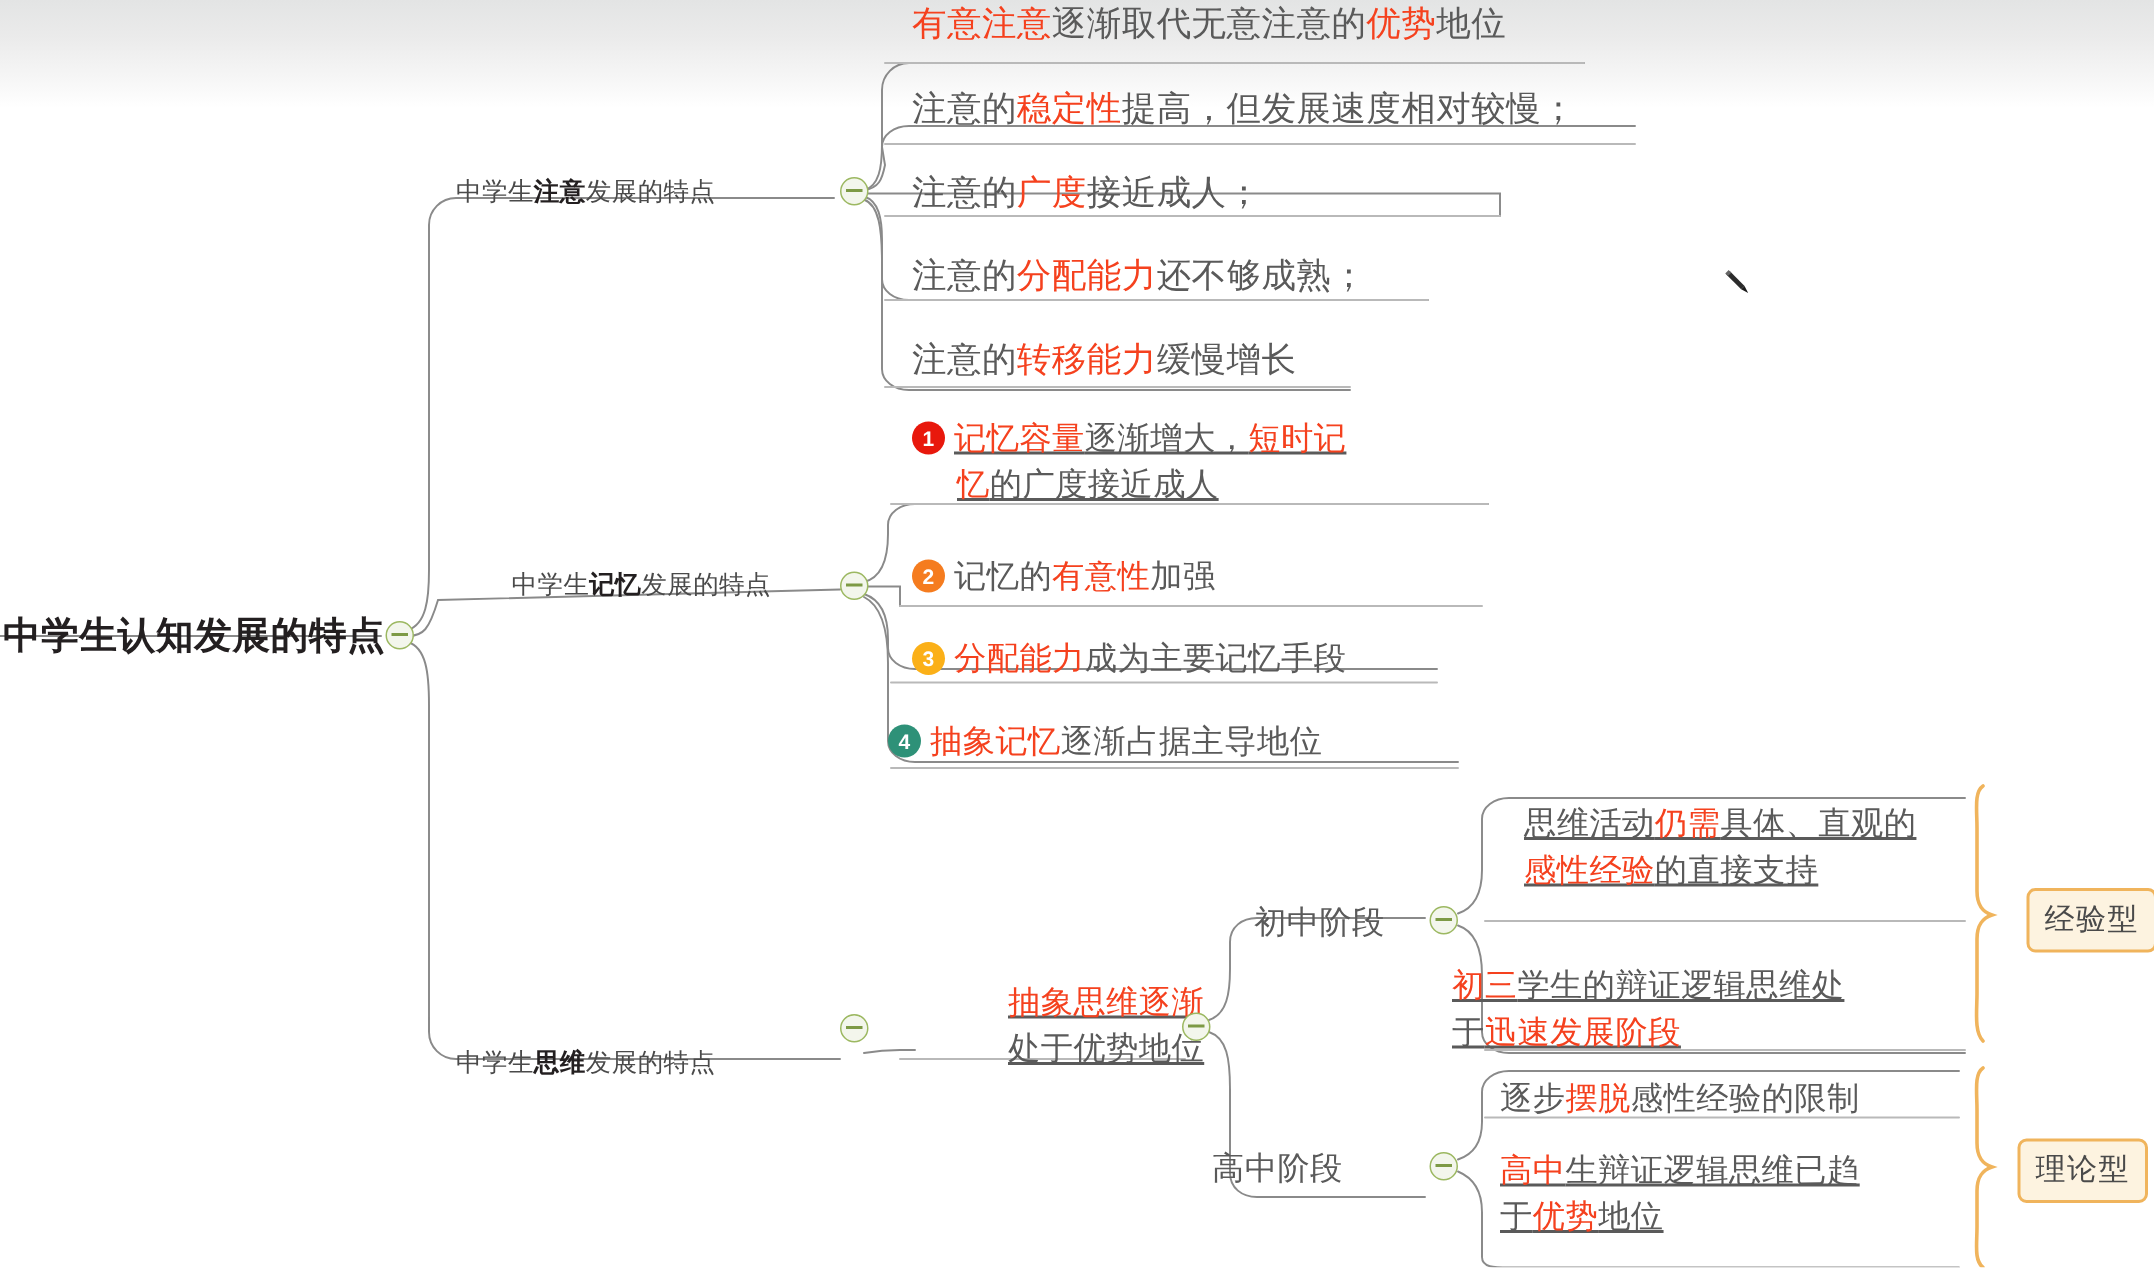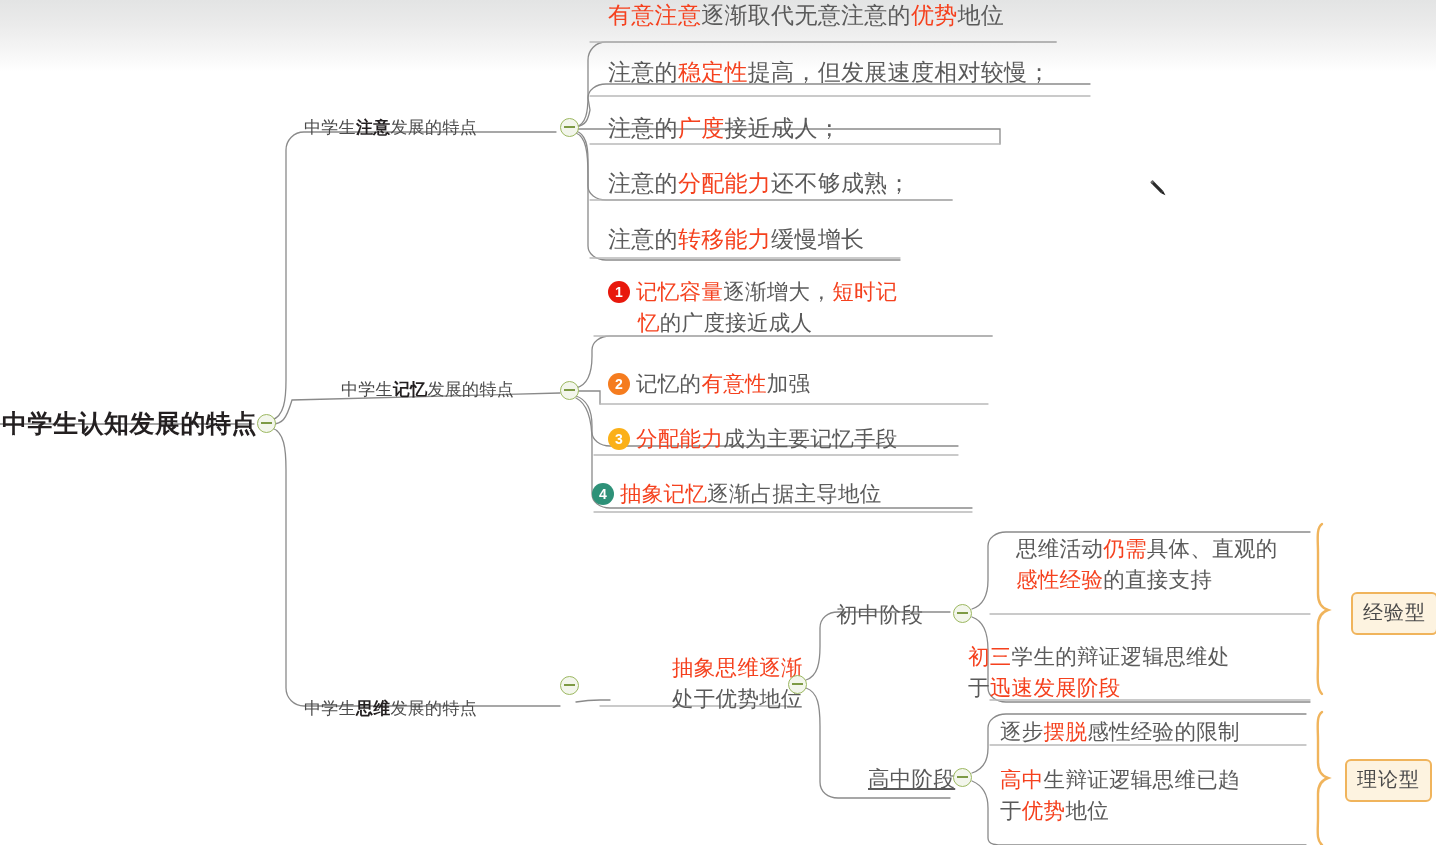--- a/index.html
+++ b/index.html
@@ -28,21 +28,21 @@
   }
   .lvl1 b{color:#231f20;font-weight:bold;}
   .leaf{
     font-size:23px;color:#5a5a5a;letter-spacing:0.3px;line-height:31px;
   }
   .leaf .hi,.lvl2 .hi,.lvl3 .hi{color:#f5411e;}
   .lvl2{font-size:21.5px;color:#5a5a5a;letter-spacing:0.3px;line-height:31px;}
   .lvl3{font-size:21.5px;color:#5a5a5a;letter-spacing:0.3px;line-height:31px;}
   .stage{font-size:21.5px;color:#5a5a5a;letter-spacing:0.3px;}
 
-  .wrap2{white-space:normal;}
+  .wrap2{white-space:normal;text-decoration:underline;}
 
   
   .bullet{
     display:inline-block;width:22px;height:22px;border-radius:50%;
     color:#fff;font-size:14px;font-weight:bold;text-align:center;
     line-height:22px;vertical-align:2px;margin-right:6px;
     font-family:"Liberation Sans",sans-serif;
   }
   .b1{background:#e8180c;}
   .b2{background:#f57c1f;}
@@ -194,21 +194,21 @@
 </div>
 <div class="toggle" style="left:953px;top:604px;"></div>
 
 <div class="node lvl3 wrap2" style="left:1016px;top:534px;width:300px;">
   <span class="txt">思维活动<span class="hi">仍需</span>具体、直观的<br><span class="hi">感性经验</span>的直接支持</span>
 </div>
 <div class="node lvl3 wrap2" style="left:968px;top:622px;width:330px;margin-top:20px;">
   <span class="txt"><span class="hi">初三</span>学生的辩证逻辑思维处<br>于<span class="hi">迅速发展阶段</span></span>
 </div>
 
-<div class="node stage" style="left:868px;top:764px;text-decoration:underline;">
+<div class="node stage" style="left:808px;top:764px;">
   <span class="txt">高中阶段</span>
 </div>
 <div class="toggle" style="left:953px;top:768px;"></div>
 
 <div class="node lvl3" style="left:1000px;top:717px;">
   <span class="txt">逐步<span class="hi">摆脱</span>感性经验的限制</span>
 </div>
 <div class="node lvl3 wrap2" style="left:1000px;top:765px;width:300px;">
   <span class="txt"><span class="hi">高中</span>生辩证逻辑思维已趋<br>于<span class="hi">优势</span>地位</span>
 </div>

